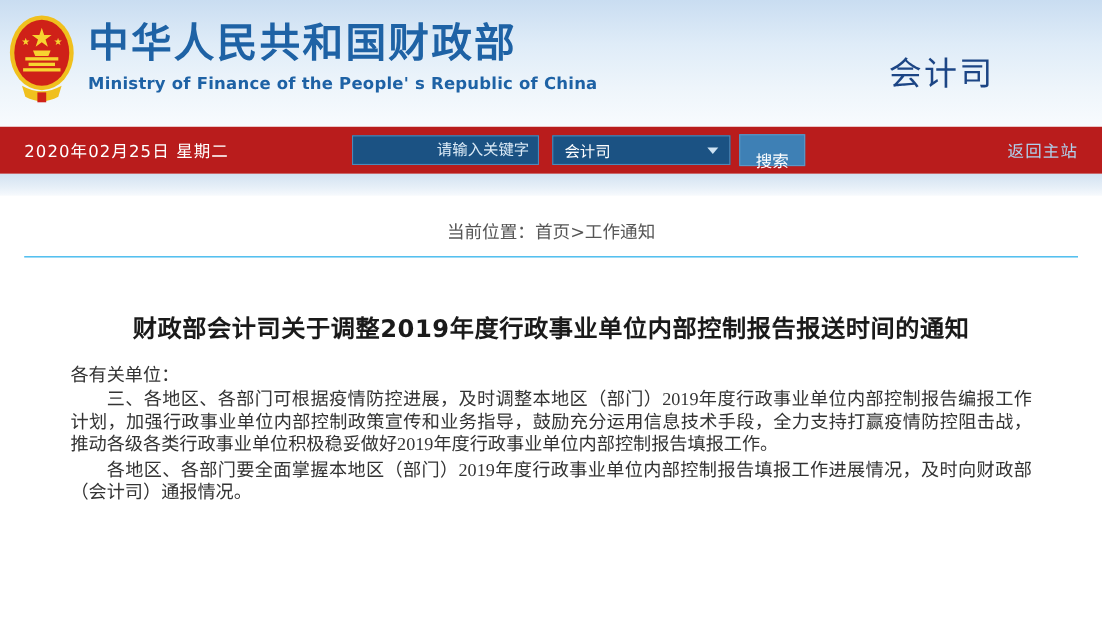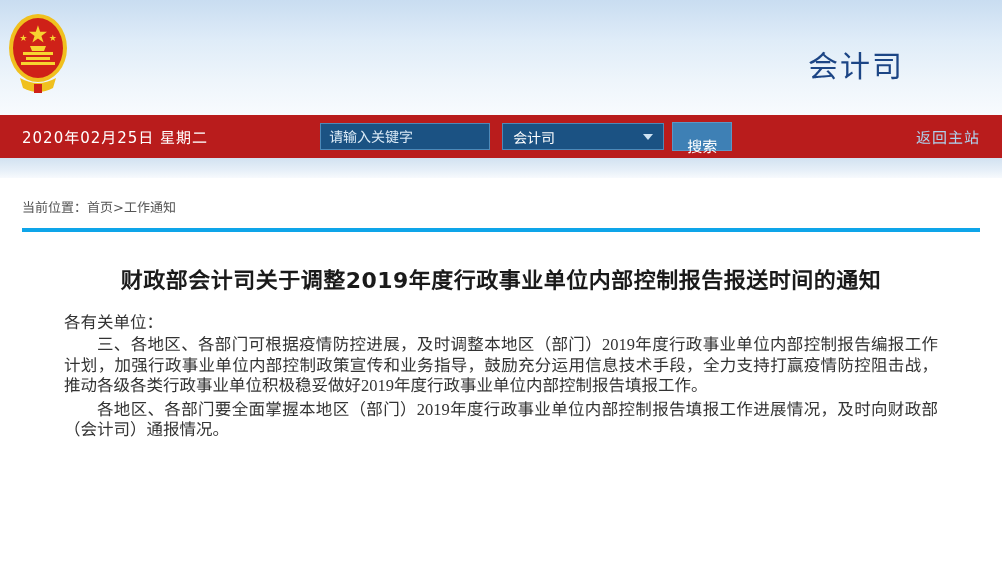--- a/index.html
+++ b/index.html
@@ -64,20 +64,21 @@
   .search-input {
     width: 170px;
     height: 27px;
     background: #1b5283;
     border: 1px solid #4d89b8;
     color: #e8f2fa;
     font-size: 14px;
     padding: 0 8px;
     outline: none;
     font-family: "DejaVu Sans", sans-serif;
+    text-align: right;
   }
   .search-input::placeholder { color: #dcebf7; opacity: 1; }
   .scope-select {
     width: 162px;
     height: 27px;
     margin-left: 12px;
     border: 1px solid #4d89b8;
     background: #1b5283;
     display: flex;
     align-items: center;
@@ -115,29 +116,30 @@
   
   .sub-band {
     height: 20px;
     background: linear-gradient(180deg, #d2e2f1 0%, #e6eff8 60%, #f7fafd 100%);
   }
 
   
   .content { padding: 0 22px; background: #ffffff; }
   .breadcrumb {
     padding: 19px 0 12px 0;
-    border-bottom: 4px solid #0ea5e9;
-    font-size: 13px;
+    border-bottom: 1px solid #0ea5e9;
+    font-size: 16px;
     color: #555555;
+    text-align: center;
   }
   .breadcrumb a { color: #555555; text-decoration: none; cursor: pointer; }
 
   .article { padding: 0 42px; }
   .article-title {
-    margin-top: 30px;
+    margin-top: 46px;
     text-align: center;
     font-size: 22px;
     font-weight: bold;
     color: #1a1a1a;
     letter-spacing: 0.5px;
   }
   .doc-number {
     margin-top: 18px;
     text-align: center;
     font-size: 16px;
@@ -169,20 +171,24 @@
       <path d="M30 6 L32.4 13.4 L40 13.4 L33.8 17.9 L36.2 25.2 L30 20.7 L23.8 25.2 L26.2 17.9 L20 13.4 L27.6 13.4 Z" fill="#f7d430" transform="translate(0,6) scale(0.9) translate(3.3,2)"></path>
       <path d="M14 22 l1.2 3.6 3.8 0 -3.1 2.2 1.2 3.6 -3.1-2.2 -3.1 2.2 1.2-3.6 -3.1-2.2 3.8 0 Z" fill="#f7d430" transform="scale(0.7) translate(8,10)"></path>
       <path d="M46 22 l1.2 3.6 3.8 0 -3.1 2.2 1.2 3.6 -3.1-2.2 -3.1 2.2 1.2-3.6 -3.1-2.2 3.8 0 Z" fill="#f7d430" transform="scale(0.7) translate(18,10)"></path>
       <rect x="15" y="40" width="30" height="3" fill="#f7d430"></rect>
       <rect x="18" y="45" width="24" height="3" fill="#f7d430"></rect>
       <rect x="13" y="50" width="34" height="3" fill="#f7d430"></rect>
       <path d="M22 34 h16 l-2 5 h-12 Z" fill="#f7d430"></path>
       <path d="M12 66 q18 10 36 0 l-3 10 q-15 8 -30 0 Z" fill="#f0c01e"></path>
       <rect x="26" y="72" width="8" height="9" fill="#cf2118"></rect>
     </svg>
+    <div class="brand-block">
+      <div class="site-title">中华人民共和国财政部</div>
+      <div class="site-subtitle">Ministry of Finance of the People' s Republic of China</div>
+    </div>
   </div>
   <div class="section-name">会计司</div>
 </header>
 
 <nav class="navbar">
   <span class="nav-date">2020年02月25日  星期二</span>
   <div class="nav-search-group">
     <input class="search-input" type="text" placeholder="请输入关键字" style="">
     <div class="scope-select">
       <span>会计司</span>

